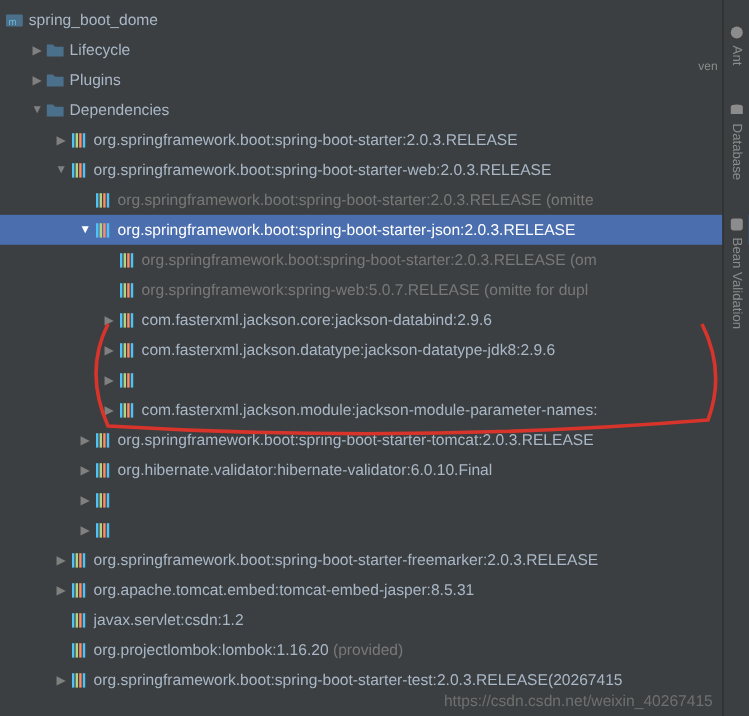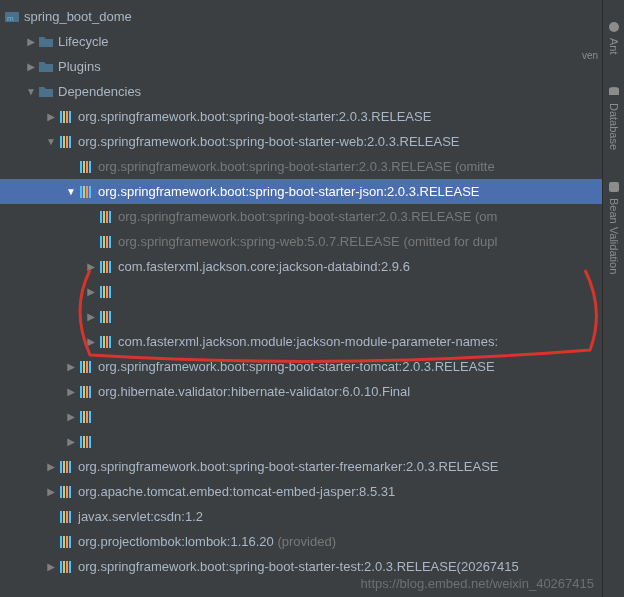--- a/index.html
+++ b/index.html
@@ -221,21 +221,21 @@
       <span class="indent"></span>
       <span class="arrow spacer">▶</span>
     <span class="bars-icon">
         <svg viewBox="0 0 16 16">
           <rect x="2" y="2" width="2" height="12" fill="#4fc3f7"></rect>
           <rect x="5" y="2" width="2" height="12" fill="#aed581"></rect>
           <rect x="8" y="2" width="2" height="12" fill="#ff8a65"></rect>
           <rect x="11" y="2" width="2" height="12" fill="#4fc3f7"></rect>
         </svg>
       </span>
-    <span class="label dimmed">org.springframework:spring-web:5.0.7.RELEASE (omitted for dupl</span>
+    <span class="label dimmed">org.springframework:spring-web:5.0.7.RELEASE (omitte for dupl</span>
   </div>
   <div class="row">
     <span class="indent"></span>
       <span class="indent"></span>
       <span class="indent"></span>
       <span class="indent"></span>
       <span class="arrow">▶</span>
     <span class="bars-icon">
         <svg viewBox="0 0 16 16">
           <rect x="2" y="2" width="2" height="12" fill="#4fc3f7"></rect>
@@ -253,20 +253,21 @@
       <span class="indent"></span>
       <span class="arrow">▶</span>
     <span class="bars-icon">
         <svg viewBox="0 0 16 16">
           <rect x="2" y="2" width="2" height="12" fill="#4fc3f7"></rect>
           <rect x="5" y="2" width="2" height="12" fill="#aed581"></rect>
           <rect x="8" y="2" width="2" height="12" fill="#ff8a65"></rect>
           <rect x="11" y="2" width="2" height="12" fill="#4fc3f7"></rect>
         </svg>
       </span>
+    <span class="label">com.fasterxml.jackson.datatype:jackson-datatype-jdk8:2.9.6</span>
   </div>
   <div class="row">
     <span class="indent"></span>
       <span class="indent"></span>
       <span class="indent"></span>
       <span class="indent"></span>
       <span class="arrow">▶</span>
     <span class="bars-icon">
         <svg viewBox="0 0 16 16">
           <rect x="2" y="2" width="2" height="12" fill="#4fc3f7"></rect>
@@ -443,13 +444,13 @@
     <span>Database</span>
   </div>
   <div class="tool-item">
     <svg class="tool-icon" viewBox="0 0 14 14">
         <rect x="2" y="2" width="10" height="10" fill="#8c8c8c" rx="2"></rect>
       </svg>
     <span>Bean Validation</span>
   </div>
 </div>
 
-<div class="watermark"><span>https://blog.embed.net/weixin_40267415</span></div>
+<div class="watermark"><span>https://csdn.csdn.net/weixin_40267415</span></div>
 
 </body></html>

